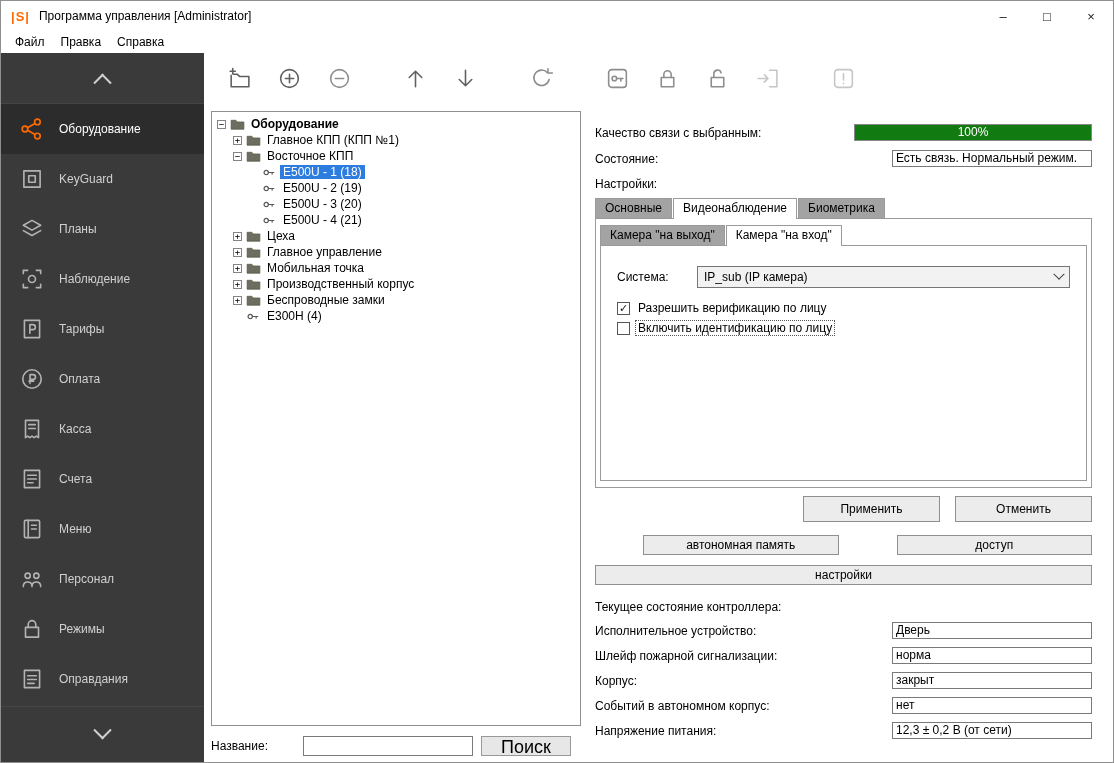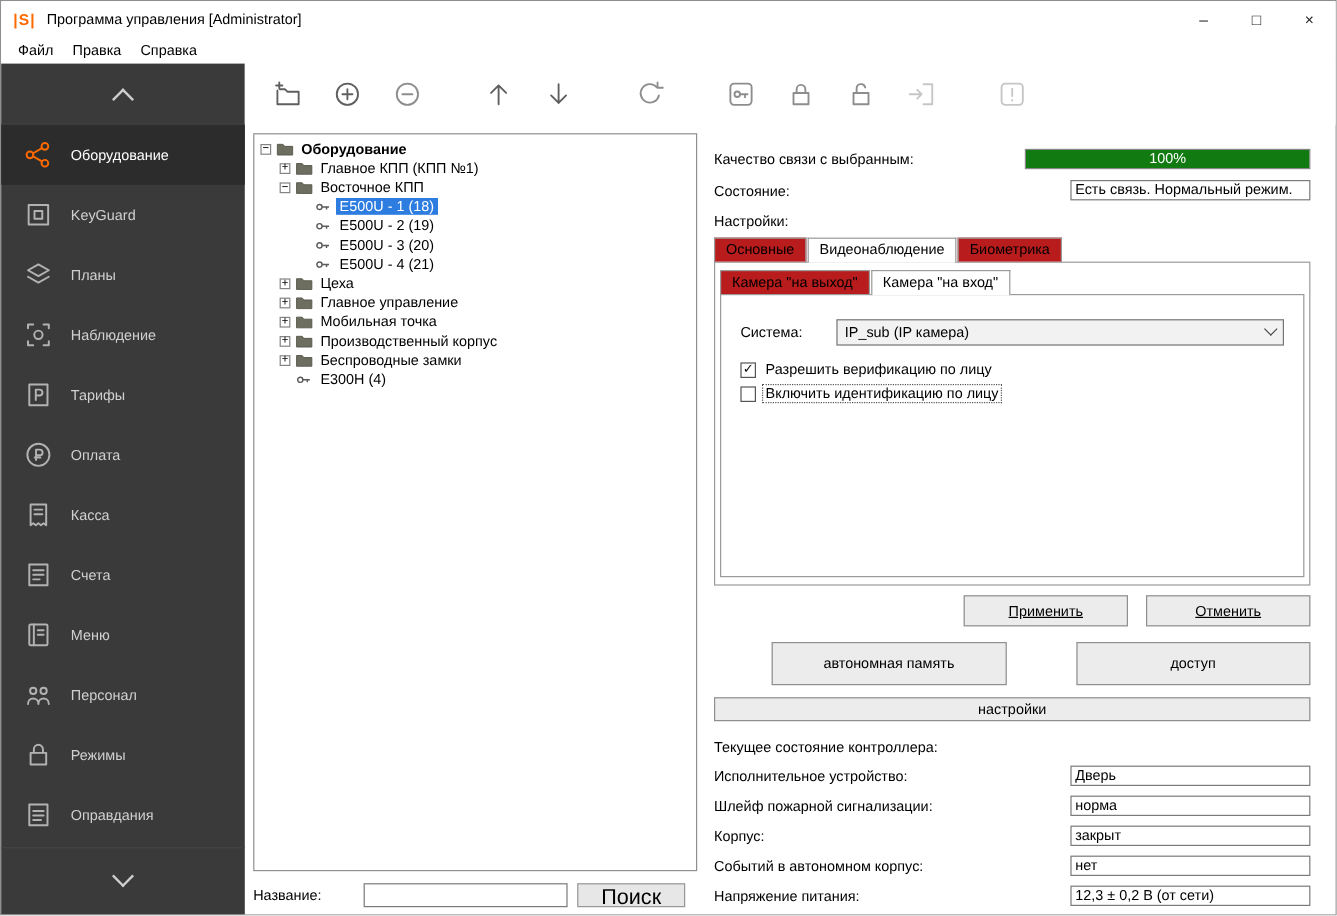--- a/index.html
+++ b/index.html
@@ -58,42 +58,42 @@
   .field-row { display:flex; align-items:center; }
   .flabel { flex:1; }
   .fval { width:200px; height:17px; border:1px solid #7a7a7a; background:#fff; padding:0 3px; line-height:15px; overflow:hidden; white-space:nowrap; flex:0 0 auto; }
   .progress { width:238px; height:17px; border:1px solid #888; background:#fff; position:relative; flex:0 0 auto; }
   .progress-fill { height:100%; background:#117a11; }
   .progress-text { position:absolute; inset:0; color:#fff; text-align:center; line-height:15px; }
   .mt9{margin-top:9px;} .mt6{margin-top:6px;} .mt8{margin-top:8px;} .mt13{margin-top:13px;} .mt15{margin-top:15px;}
   .plain-label { margin-top:10px; }
 
   .tabs { display:flex; align-items:flex-end; height:21px; margin-top:6px; position:relative; z-index:2; }
-  .tab { height:20px; line-height:19px; padding:0 9px; background:#b91c1c; border:1px solid #9a9a9a; border-bottom:none; margin-right:1px; }
+  .tab { height:20px; line-height:19px; padding:0 9px; background:#a3a3a3; border:1px solid #9a9a9a; border-bottom:none; margin-right:1px; }
   .tab.active { background:#fff; height:21px; margin-bottom:-1px; padding-bottom:1px; }
   .tab-box { border:1px solid #9a9a9a; background:#fff; height:270px; position:relative; z-index:1; }
   .inner-tabs { margin:5px 4px 0 4px; }
   .inner-box { border:1px solid #9a9a9a; background:#fff; margin:0 4px; height:236px; }
 
   .system-row { display:flex; align-items:center; margin:20px 16px 0 16px; }
   .system-label { width:80px; }
   .dropdown { flex:1; height:22px; border:1px solid #767676; background:#f2f2f2; display:flex; align-items:center; padding:0 6px; }
   .dropdown-text { flex:1; }
   .dd-chev { width:8px; height:8px; border-right:1.5px solid #444; border-bottom:1.5px solid #444; transform:rotate(45deg) translate(-2px,-2px); }
 
   .cb-row { display:flex; align-items:center; margin-left:16px; }
   .cb { width:13px; height:13px; border:1px solid #555; background:#fff; font-size:11px; line-height:11px; text-align:center; color:#111; flex:0 0 auto; }
   .cb-label { margin-left:6px; padding:0 2px; }
   .cb-label.focused { outline:1px dotted #555; }
 
   .btn { background:#ececec; border:1px solid #8f8f8f; font-family:inherit; font-size:12px; }
-  .apply-row { display:flex; justify-content:flex-end; gap:15px; margin-top:8px;text-decoration:underline; }
+  .apply-row { display:flex; justify-content:flex-end; gap:15px; margin-top:8px; }
   .btn-lg { width:137px; height:26px; }
   .two-btn-row { display:flex; gap:10px; margin-top:13px; }
-  .btn-half { flex:1; height:36px;margin-left:48px; }
+  .btn-half { flex:1; height:20px;margin-left:48px; }
   .btn-full { width:100%; height:20px; margin-top:10px; }
 
   svg.ic { width:26px; height:26px; display:block; }
   svg.ic * { fill:none; stroke:currentColor; stroke-width:1.5; stroke-linecap:round; stroke-linejoin:round; }
   svg.tic { width:25px; height:25px; display:block; }
   svg.tic * { fill:none; stroke:currentColor; stroke-width:1.5; stroke-linecap:round; stroke-linejoin:round; }
   svg.tree-ic { width:15px; height:15px; display:block; flex:0 0 auto; }
 </style>
 </head>
 <body>

